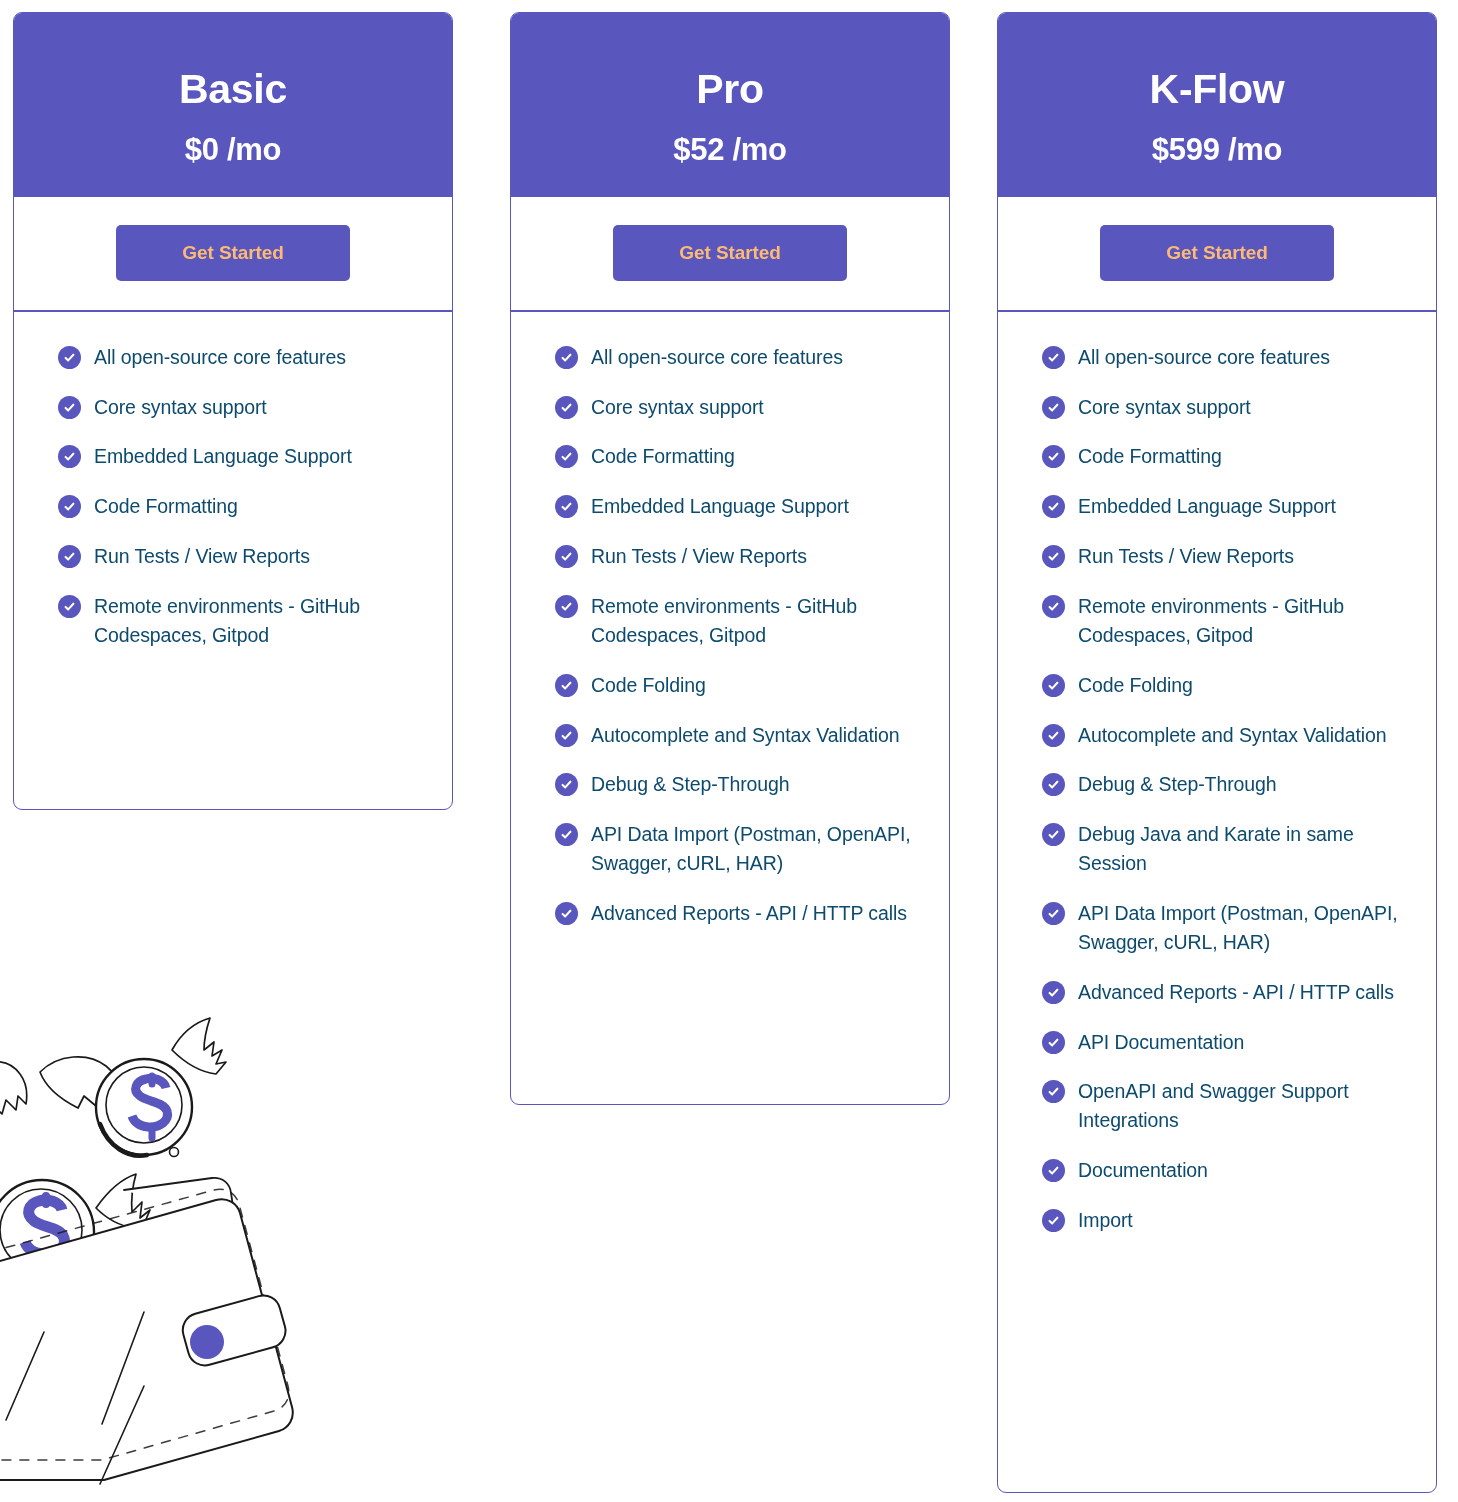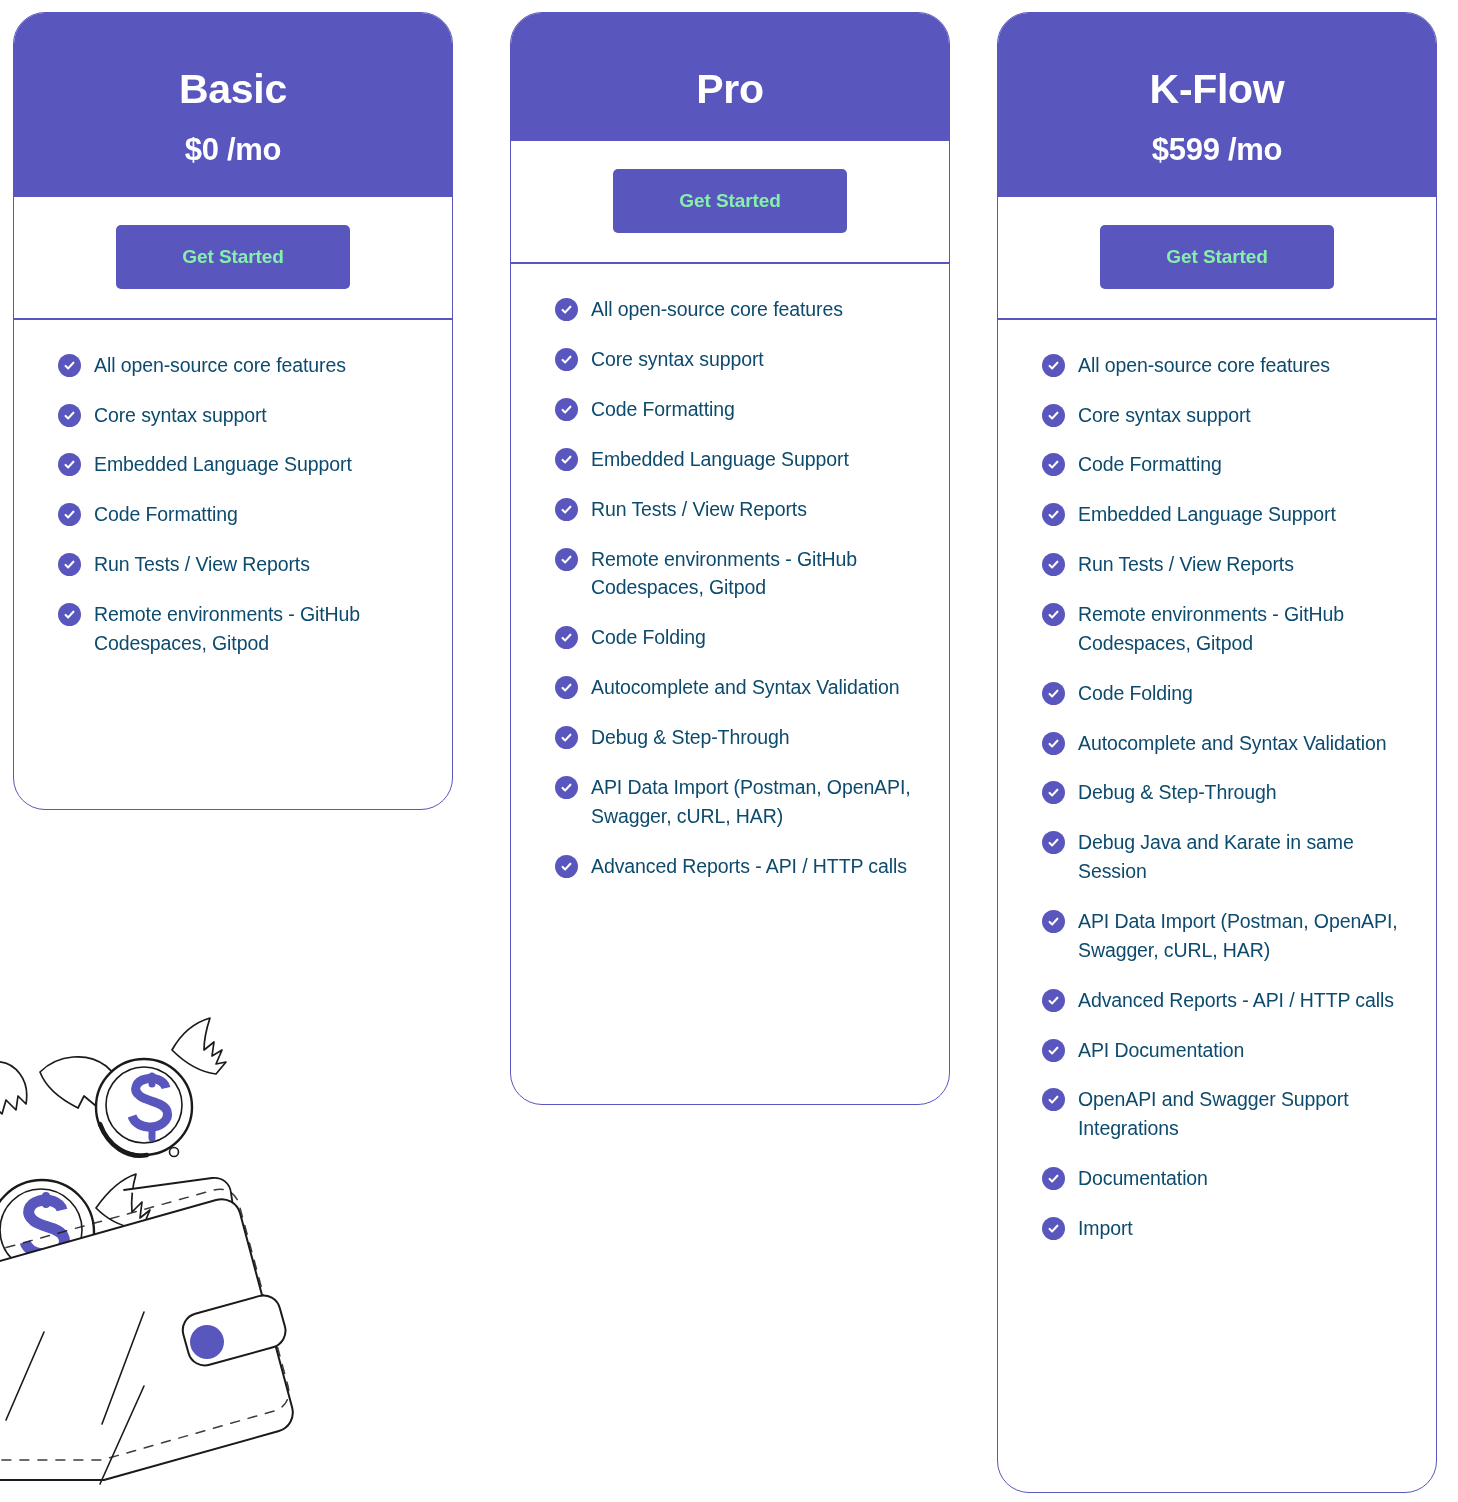--- a/index.html
+++ b/index.html
@@ -18,21 +18,21 @@
   .pricing-stage {
     position: absolute;
     inset: 0;
   }
 
   .plan-card {
     position: absolute;
     top: 12px;
     box-sizing: border-box;
     border: 1.6px solid #5956bd;
-    border-radius: 32px;
+    border-radius: 9px;
     background: #ffffff;
     overflow: hidden;
   }
   .plan-card.basic  { left: 13px;   width: 440px; height: 798px; }
   .plan-card.pro    { left: 510px;  width: 440px; height: 1093px; }
   .plan-card.kflow  { left: 997px; width: 440px; height: 1481px; }
 
   .plan-header {
     background: #5956bd;
     padding: 54px 18px 30px;
@@ -55,25 +55,25 @@
 
   .cta-zone {
     border-bottom: 2.5px solid #5956bd;
     padding: 28px 0 29px;
     display: flex;
     justify-content: center;
     background: #ffffff;
   }
   .cta-button {
     background: #5956bd;
-    color: #86efac;
+    color: #fdba74;
     border: none;
     border-radius: 5px;
     width: 234px;
-    height: 64px;
+    height: 56px;
     font-family: "Liberation Sans", sans-serif;
     font-size: 19px;
     font-weight: bold;
     cursor: pointer;
     letter-spacing: -0.1px;
   }
 
   .feature-list {
     list-style: none;
     margin: 0;
@@ -177,20 +177,21 @@
             </svg>
           </span>
           <span class="feature-text">Remote environments - GitHub Codespaces, Gitpod</span>
         </li>
       </ul>
   </div>
 
   <div class="plan-card pro">
     <div class="plan-header">
       <div class="plan-name">Pro</div>
+      <div class="plan-price">$52 /mo</div>
     </div>
     <div class="cta-zone">
       <button class="cta-button">Get Started</button>
     </div>
     <ul class="feature-list">
         <li class="feature-item">
           <span class="check-icon">
             <svg width="13" height="13" viewBox="0 0 13 13">
               <path d="M2.6 6.9 L5.2 9.4 L10.4 3.7" fill="none" stroke="#ffffff" stroke-width="2.1" stroke-linecap="round" stroke-linejoin="round"></path>
             </svg>

